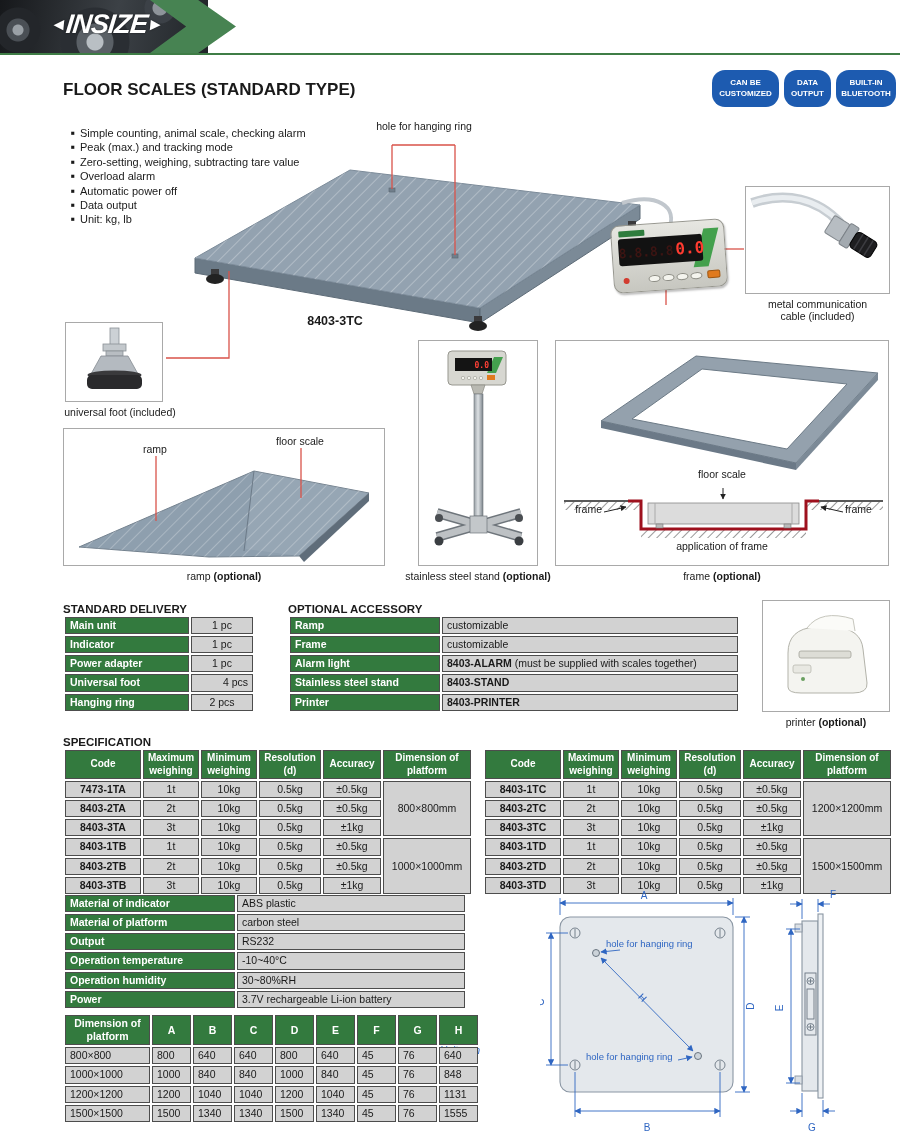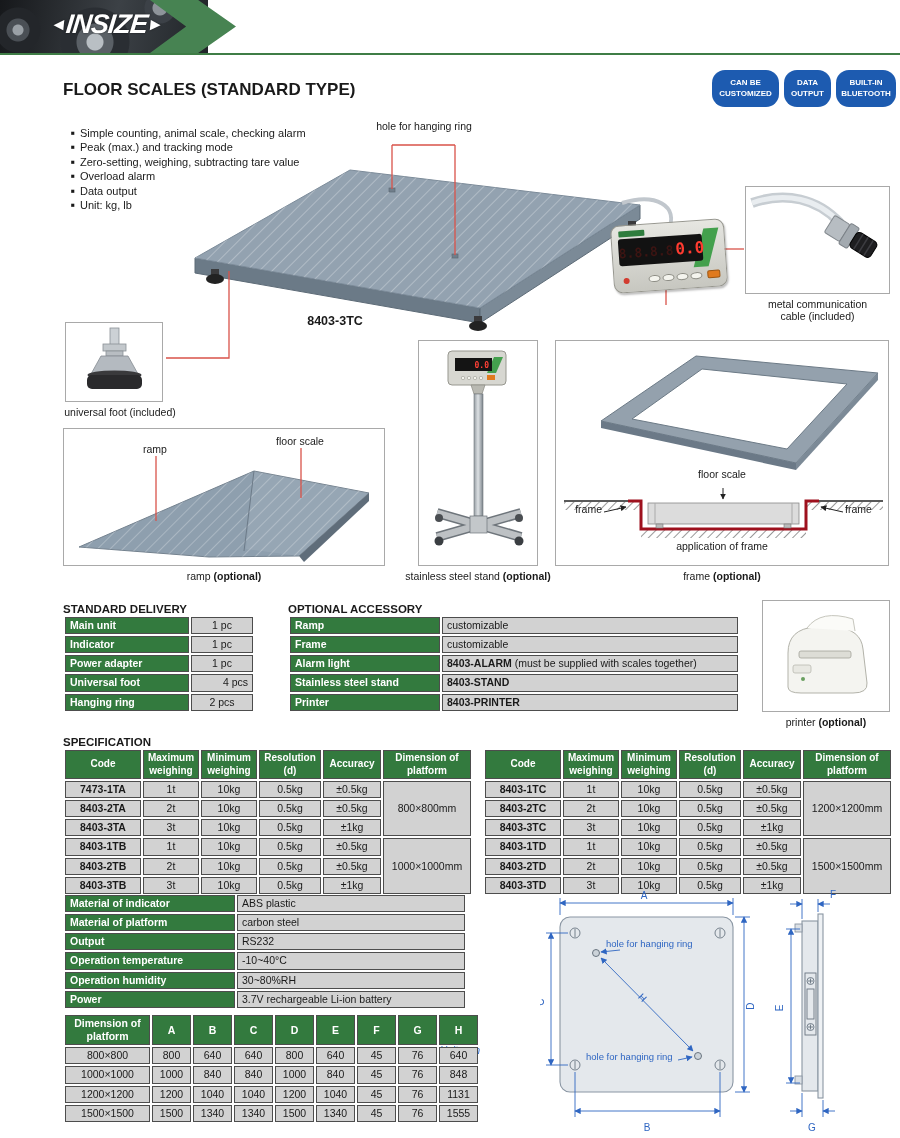--- a/index.html
+++ b/index.html
@@ -50,21 +50,21 @@
   
   table.gt{position:absolute;border-collapse:separate;border-spacing:2px;table-layout:fixed;
     font-size:10.5px;}
   table.gt th,table.gt td{border:1px solid #4d4d4d;padding:1px 4px;line-height:1.25;overflow:hidden;}
   table.gt th{background:#337a3e;color:#fff;text-align:left;font-weight:bold;}
   table.gt td{background:#d2d2d2;}
   table.spec th{text-align:center;padding:1px 1px;font-size:10px;}
   table.spec td{text-align:center;}
   table.spec td.code{font-weight:bold;}
   table.dims th{text-align:center;}
-  table.dims td{text-align:center;}
+  table.dims td{text-align:left;}
   .sechead{position:absolute;font-size:11.5px;font-weight:bold;}
   #unit-label{left:63px;top:1045px;width:417px;text-align:right;font-size:10px;color:#2a6bd1;font-style:italic;}
   .draw-lbl{position:absolute;font-size:9.5px;color:#2f66c2;}
   svg{display:block;}
 </style>
 </head>
 <body>
 
 <div id="page">
 
@@ -85,20 +85,21 @@
   <div class="badge" style="left:836px;width:60px;">
     <span>BUILT-IN</span>
     <span>BLUETOOTH</span>
   </div>
 
   <ul class="abs" id="features">
     <li>Simple counting, animal scale, checking alarm</li>
     <li>Peak (max.) and tracking mode</li>
     <li>Zero-setting, weighing, subtracting tare value</li>
     <li>Overload alarm</li>
+    <li>Automatic power off</li>
     <li>Data output</li>
     <li>Unit: kg, lb</li>
   </ul>
 
   <svg class="abs" style="left:160px;top:115px;" width="600" height="255" viewBox="0 0 600 255">
     <defs>
       <pattern id="diag" width="9" height="9" patternUnits="userSpaceOnUse" patternTransform="rotate(45)">
         <line x1="0" y1="0" x2="0" y2="9" stroke="rgba(255,255,255,0.28)" stroke-width="2"></line>
       </pattern>
     </defs>

